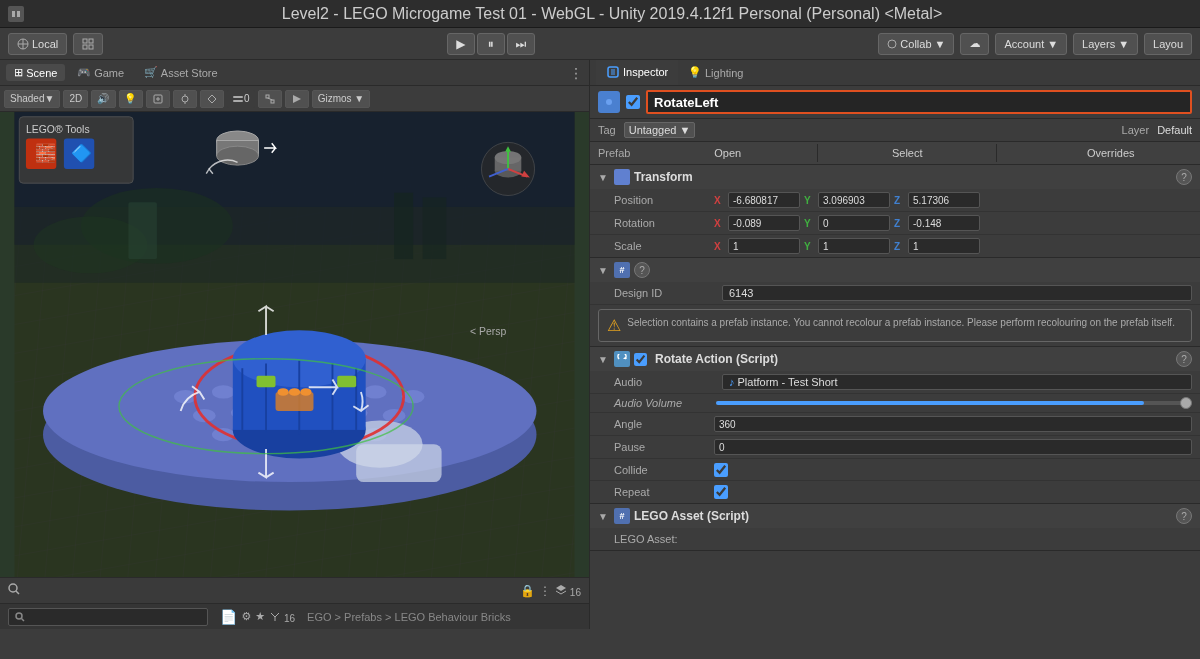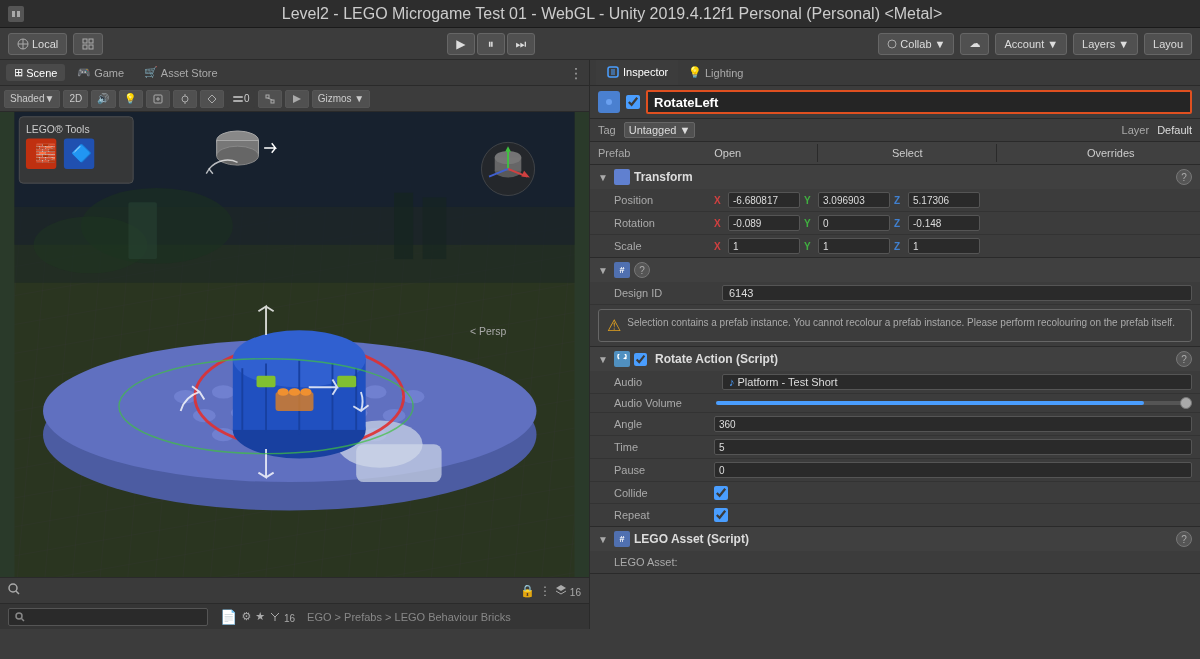--- a/index.html
+++ b/index.html
@@ -486,20 +486,21 @@
     }
     .audio-note { color: #4a9eff; font-size: 11px; }
 
     
     .slider-row {
       display: flex;
       align-items: center;
       padding: 3px 8px 3px 24px;
       border-bottom: 1px solid #333;
       gap: 2px;
+      font-style: italic;
     }
     .slider-label { color: #aaa; font-size: 11px; width: 100px; }
     .slider-track {
       flex: 1;
       height: 4px;
       background: #555;
       border-radius: 2px;
       position: relative;
     }
     .slider-fill {
@@ -1040,24 +1041,20 @@
             <div class="slider-fill" style="width:90%;"></div>
             <div class="slider-thumb"></div>
           </div>
         </div>
 
         <div class="property-row">
           <span class="property-label">Angle</span>
           <div class="xyz-value" style="width:100%;">360</div>
         </div>
 
-        <div class="property-row">
-          <span class="property-label">Time</span>
-          <div class="xyz-value" style="width:100%;">5</div>
-        </div>
 
         <div class="property-row">
           <span class="property-label">Pause</span>
           <div class="xyz-value" style="width:100%;">0</div>
         </div>
 
         <div class="property-row">
           <span class="property-label">Collide</span>
           <input type="checkbox" class="checkbox-value" checked="" style="">
         </div>

